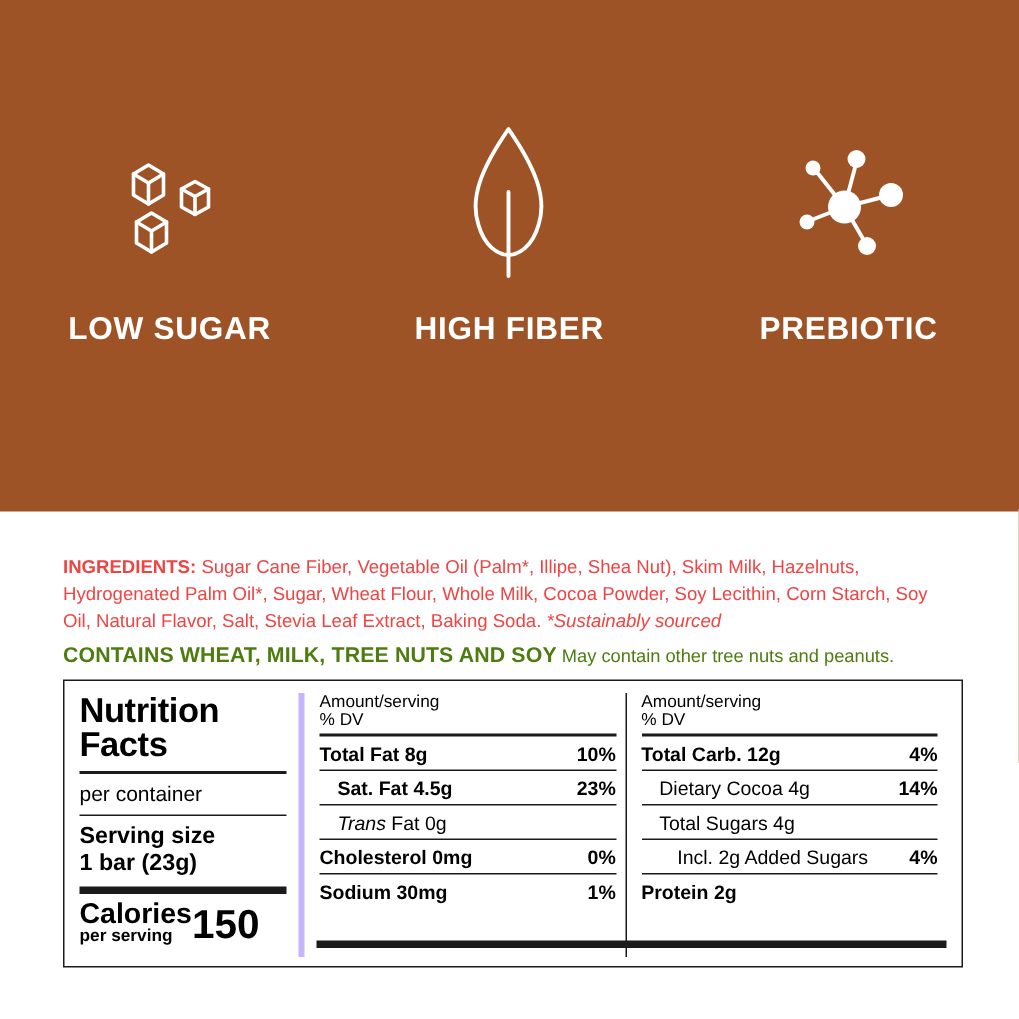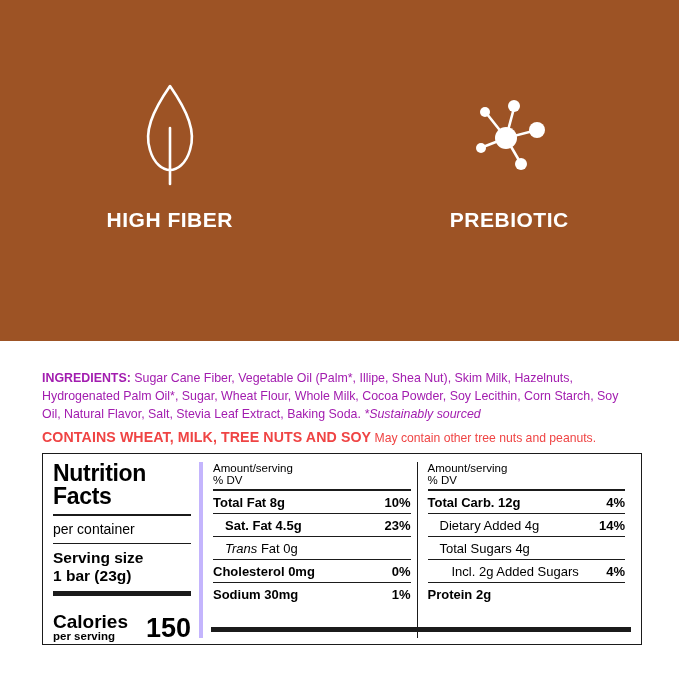--- a/index.html
+++ b/index.html
@@ -48,33 +48,33 @@
     font-size: 21px;
     letter-spacing: 0.5px;
     text-align: center;
   }
 
   
   .ingredients {
     position: absolute;
     top: 370px; left: 42px;
     width: 598px;
-    color: #a21caf;
+    color: #ef4444;
     font-size: 12.4px;
     line-height: 1.45;
   }
   .ingredients .lead { font-weight: bold; }
   .ingredients .sourced { font-style: italic; }
   .contains {
     position: absolute;
     top: 428px; left: 42px;
     width: 600px;
     font-size: 12.8px;
     line-height: 1.3;
-    color: #ef4444;
+    color: #4d7c0f;
   }
   .contains .allergen { font-weight: bold; font-size: 14.2px; letter-spacing: 0.1px; }
   .contains .may { font-size: 12.2px; }
 
   
   .nutrition {
     position: absolute;
     top: 453px; left: 42px;
     width: 600px;
     height: 192px;
@@ -108,22 +108,22 @@
   }
   .serving-size {
     font-size: 15.5px;
     font-weight: bold;
     line-height: 1.15;
     padding: 5px 0 6px 0;
   }
   .calories-row {
     display: flex;
     align-items: flex-end;
-    justify-content: space-between;
-    padding-top: 16px;
+    justify-content: flex-start;
+    padding-top: 4px;
   }
   .cal-label { line-height: 1.0; }
   .cal-word { font-size: 19px; font-weight: bold; }
   .cal-sub { font-size: 11.5px; font-weight: bold; }
   .cal-value { font-size: 27px; font-weight: bold; line-height: 1; }
 
   .col-mid, .col-right {
     flex: 1;
     padding: 0 6px 0 10px;
     display: flex;
@@ -169,20 +169,36 @@
   .spacer { flex: 1; }
 </style>
 </head>
 <body>
 
 <div class="page">
 
   <div class="banner">
     <div class="badges">
 
+      <div class="badge">
+        <div class="badge-icon">
+          <svg width="80" height="100" viewBox="0 0 80 100" fill="none" stroke="#ffffff" stroke-width="2.4" stroke-linejoin="round" stroke-linecap="round">
+            <polygon points="16,30 26,24 36,30 36,44 26,50 16,44"></polygon>
+            <polyline points="16,30 26,36 36,30"></polyline>
+            <line x1="26" y1="36" x2="26" y2="50"></line>
+            <polygon points="48,40 57,35 66,40 66,52 57,57 48,52"></polygon>
+            <polyline points="48,40 57,45 66,40"></polyline>
+            <line x1="57" y1="45" x2="57" y2="57"></line>
+            <polygon points="18,62 28,56 38,62 38,76 28,82 18,76"></polygon>
+            <polyline points="18,62 28,68 38,62"></polyline>
+            <line x1="28" y1="68" x2="28" y2="82"></line>
+          </svg>
+        </div>
+        <div class="badge-label">LOW SUGAR</div>
+      </div>
 
       <div class="badge">
         <div class="badge-icon">
           <svg width="80" height="112" viewBox="0 0 80 112" fill="none" stroke="#ffffff" stroke-width="2.6" stroke-linejoin="round" stroke-linecap="round">
             <path d="M40 6 C22 32 14 52 20 70 C24 84 33 90 40 90 C47 90 56 84 60 70 C66 52 58 32 40 6 Z"></path>
             <line x1="40" y1="48" x2="40" y2="104"></line>
           </svg>
         </div>
         <div class="badge-label">HIGH FIBER</div>
       </div>
@@ -288,21 +304,21 @@
       </div>
       <div class="rule-med"></div>
 
       <div class="nrow bold">
         <span class="name"><span>Total Carb.</span> <span>12g</span></span>
         <span class="dv">4%</span>
       </div>
       <div class="rule-thin"></div>
 
       <div class="nrow indent1">
-        <span class="name"><span>Dietary Added</span> <span>4g</span></span>
+        <span class="name"><span>Dietary Cocoa</span> <span>4g</span></span>
         <span class="dv">14%</span>
       </div>
       <div class="rule-thin"></div>
 
       <div class="nrow indent1">
         <span class="name"><span>Total Sugars</span> <span>4g</span></span>
         <span class="dv"></span>
       </div>
       <div class="rule-thin"></div>
 

